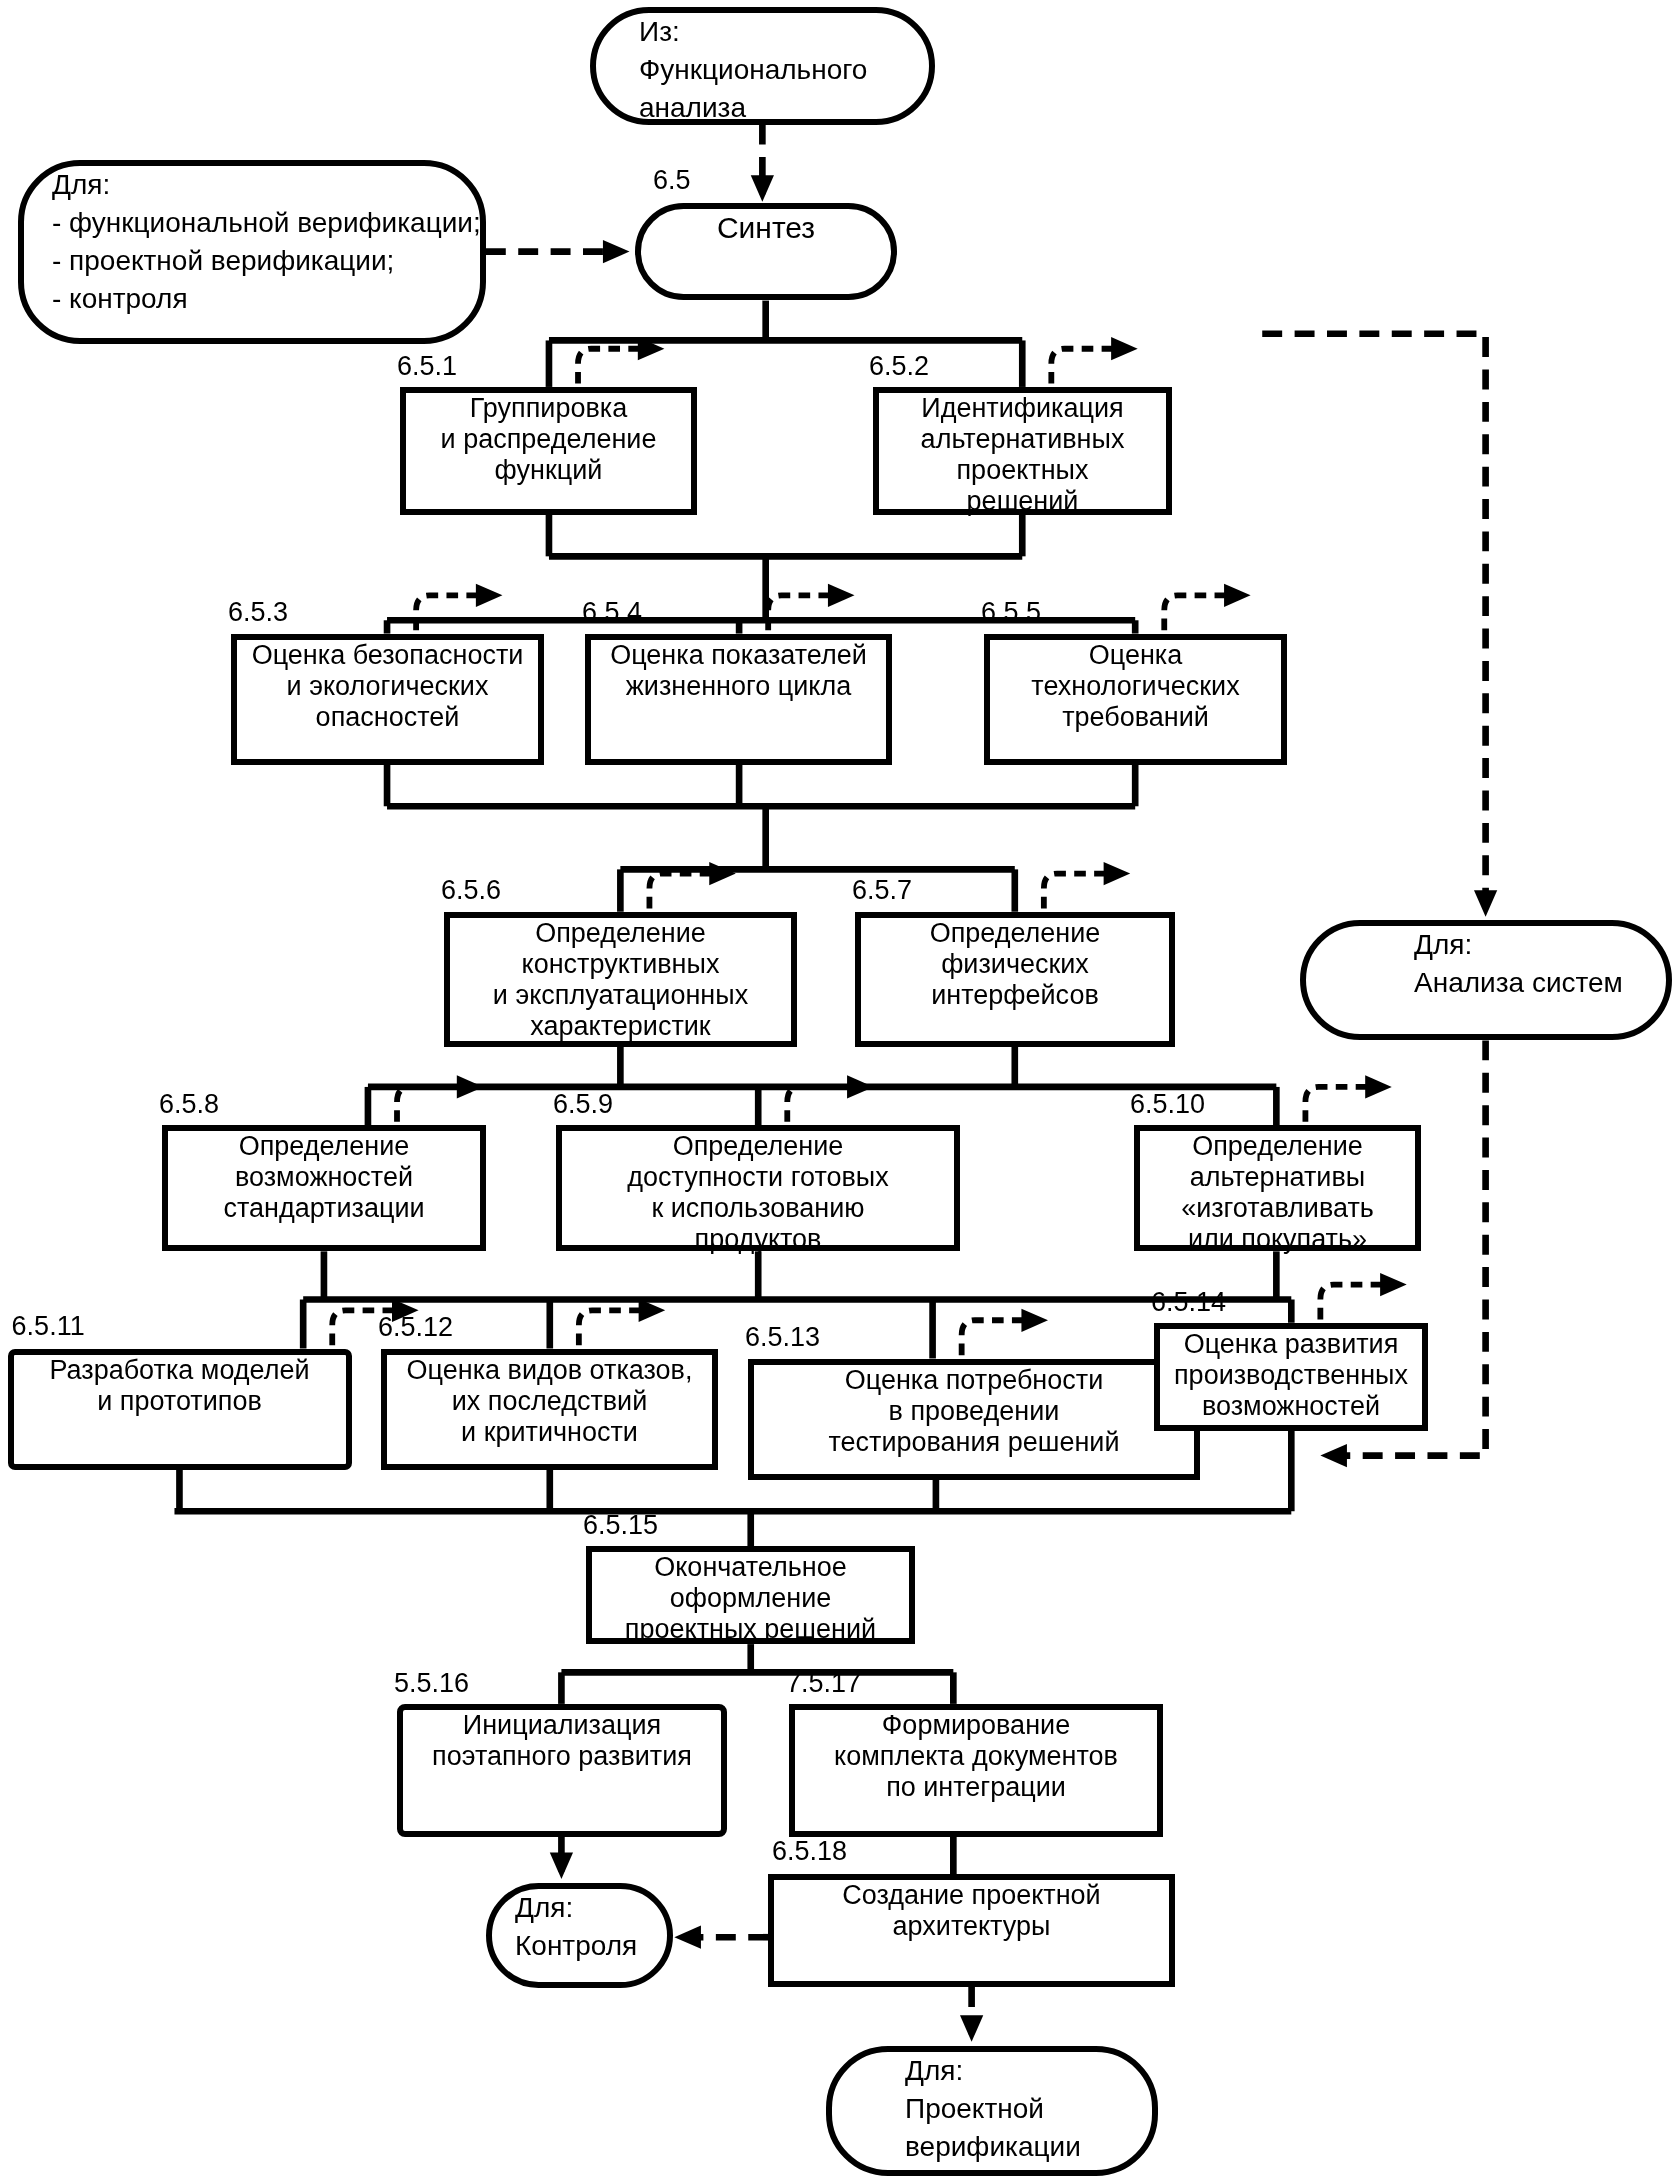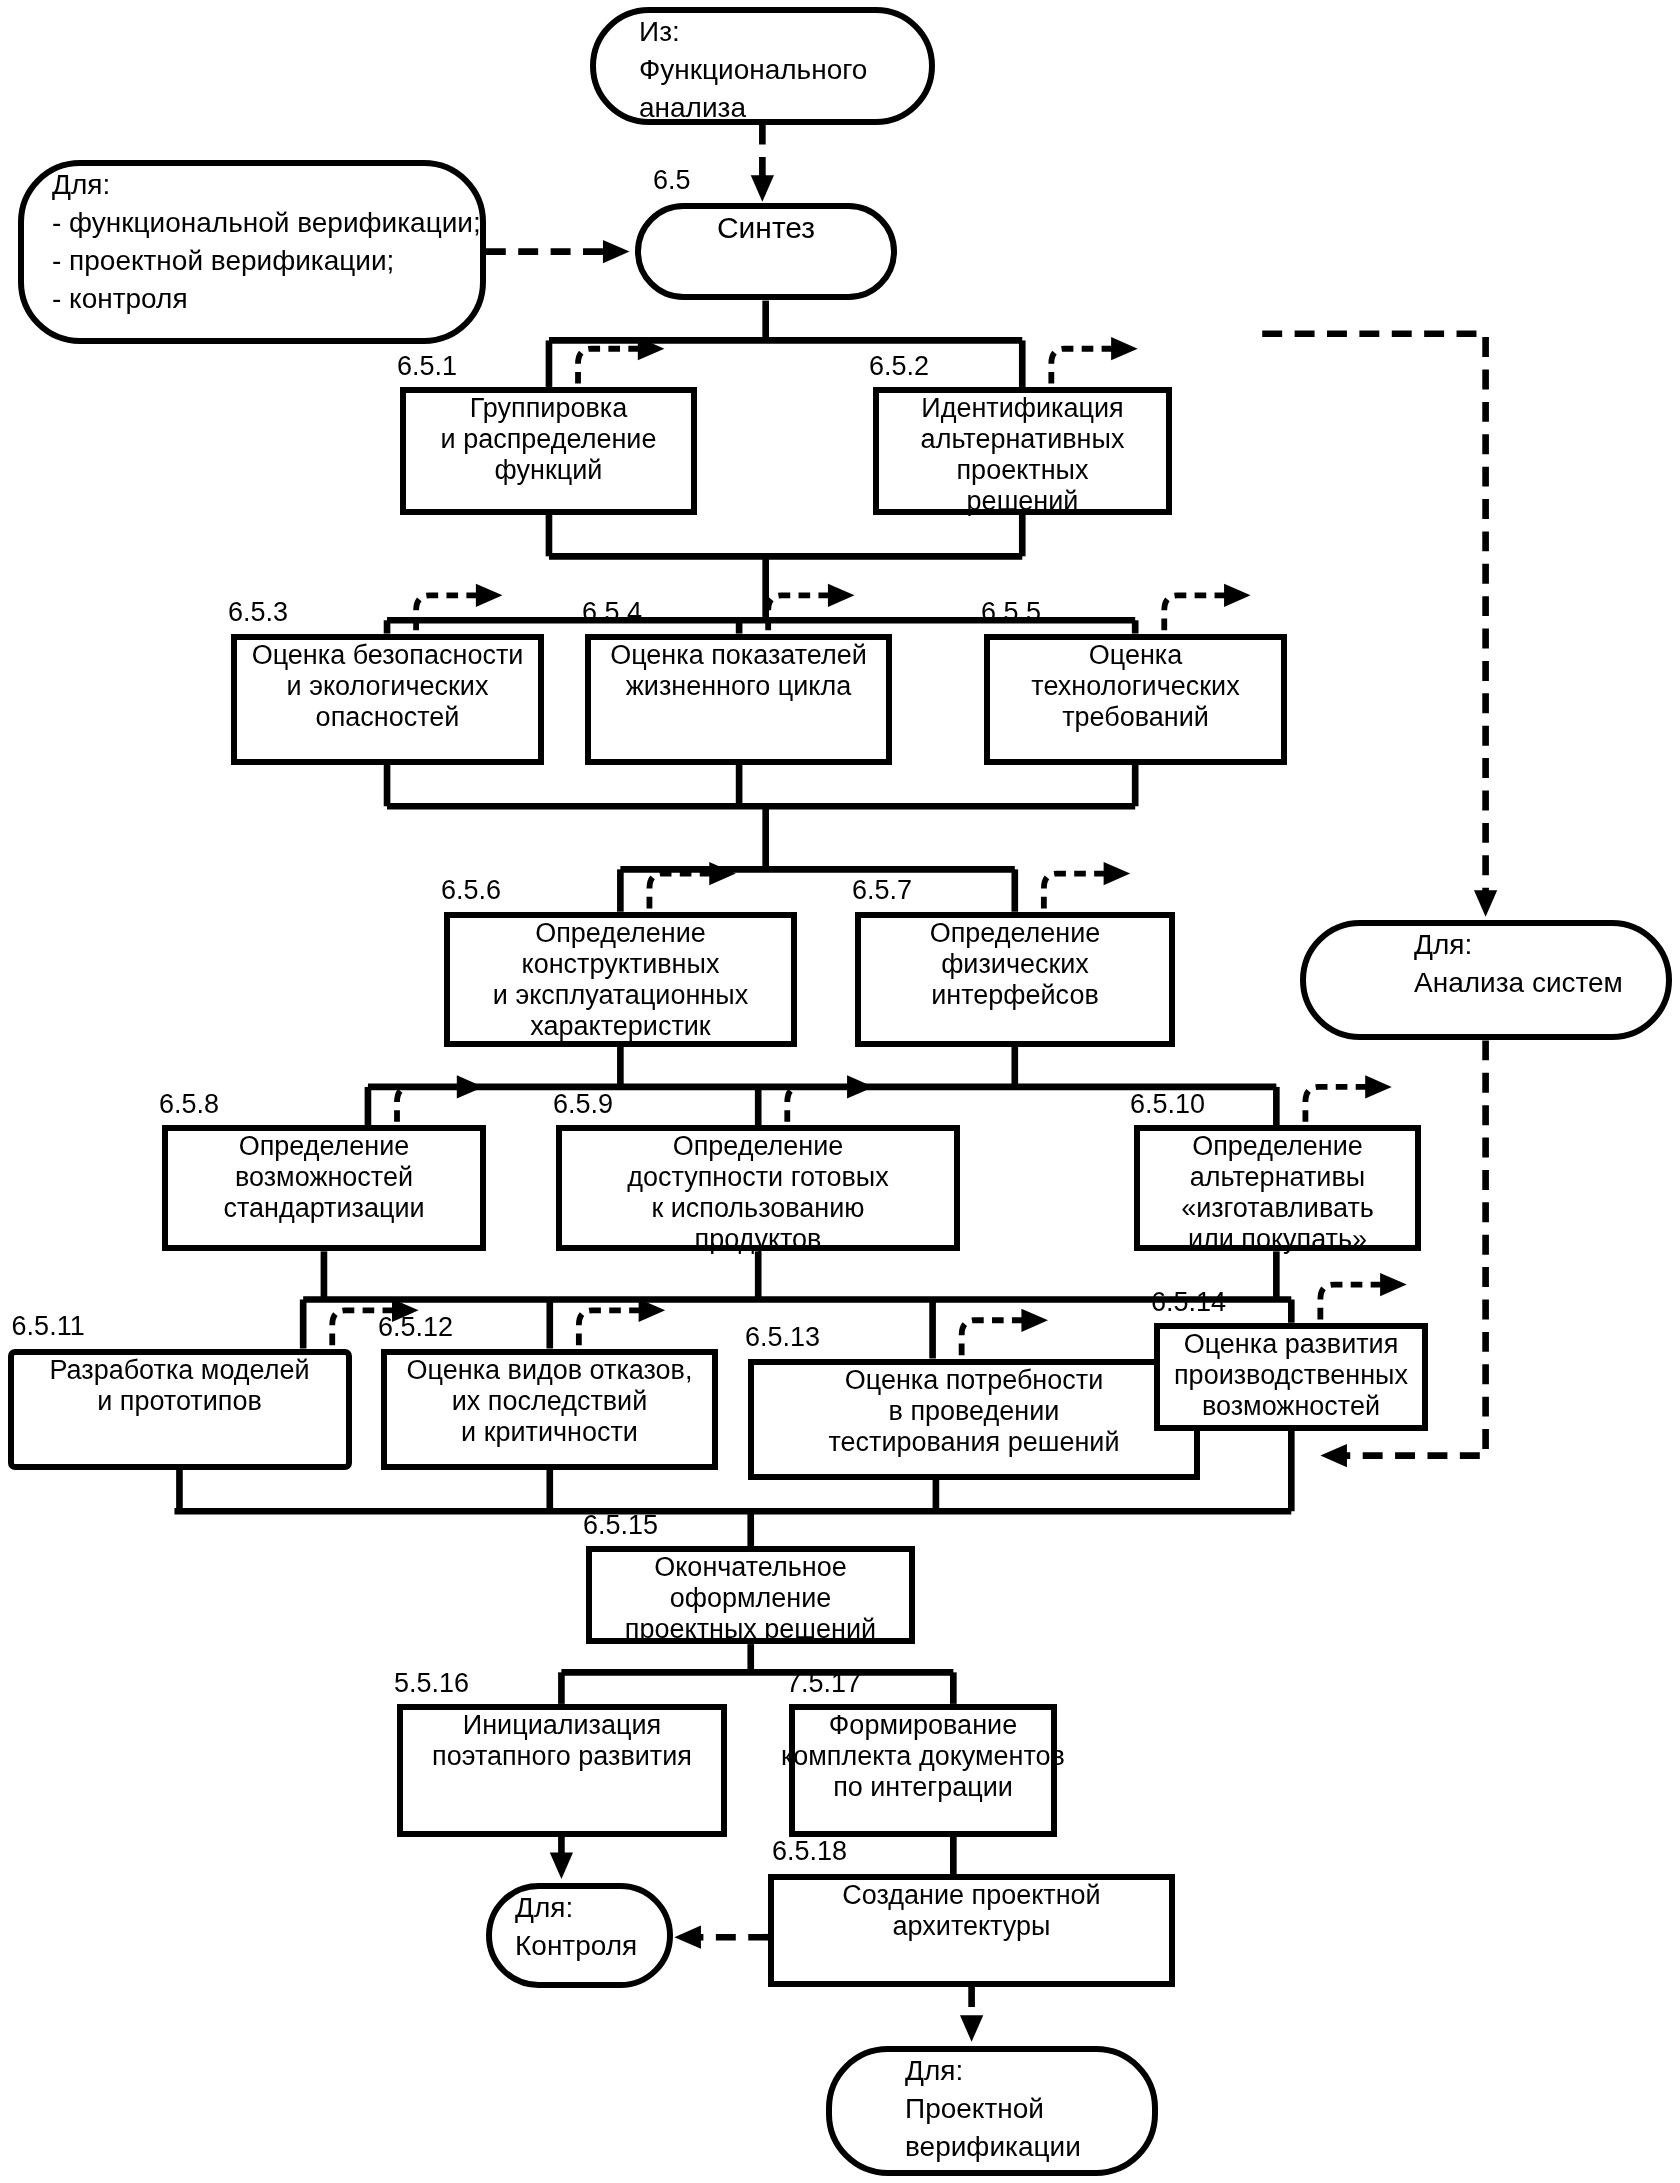--- a/index.html
+++ b/index.html
@@ -211,26 +211,26 @@
 производственных
 возможностей</div>
     </div>
     <div class="tag" style="left: 1151px; top: 1286px;">6.5.14</div>
     <div class="node box" style="left: 586px; top: 1546px; width: 329px; height: 98px;">
       <div class="txt">Окончательное
 оформление
 проектных решений</div>
     </div>
     <div class="tag" style="left: 583px; top: 1509px;">6.5.15</div>
-    <div class="node box" style="left: 397px; top: 1704px; width: 330px; height: 133px;">
+    <div class="node box" style="left: 397px; top: 1704px; width: 330px; height: 133px; border-radius: 8px;">
       <div class="txt">Инициализация
 поэтапного развития</div>
     </div>
     <div class="tag" style="left: 394px; top: 1667px;">5.5.16</div>
-    <div class="node box" style="left: 789px; top: 1704px; width: 268px; height: 133px;">
+    <div class="node box" style="left: 789px; top: 1704px; width: 374px; height: 133px;">
       <div class="txt">Формирование
 комплекта документов
 по интеграции</div>
     </div>
     <div class="tag" style="left: 786px; top: 1667px;">7.5.17</div>
     <div class="node box" style="left: 768px; top: 1874px; width: 407px; height: 113px;">
       <div class="txt">Создание проектной
 архитектуры</div>
     </div>
     <div class="tag" style="left: 772px; top: 1835px;">6.5.18</div>

